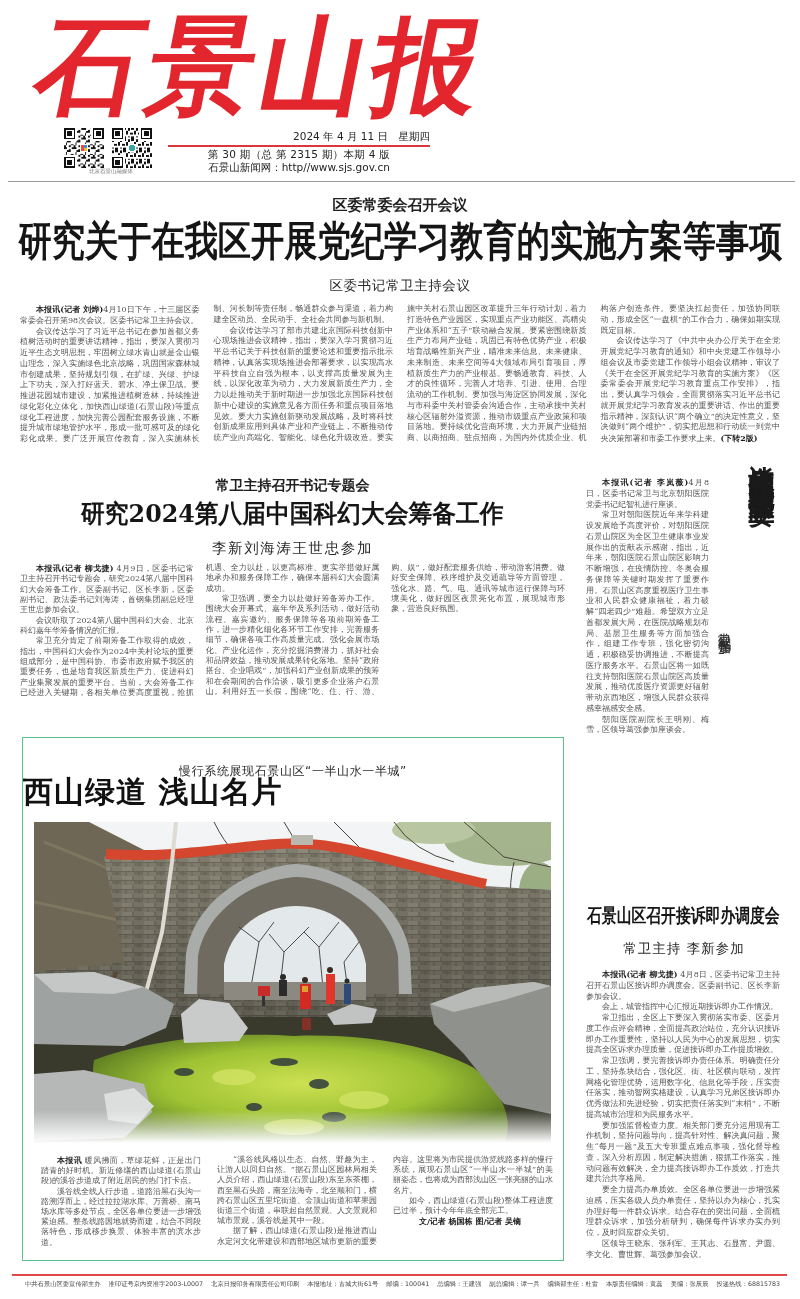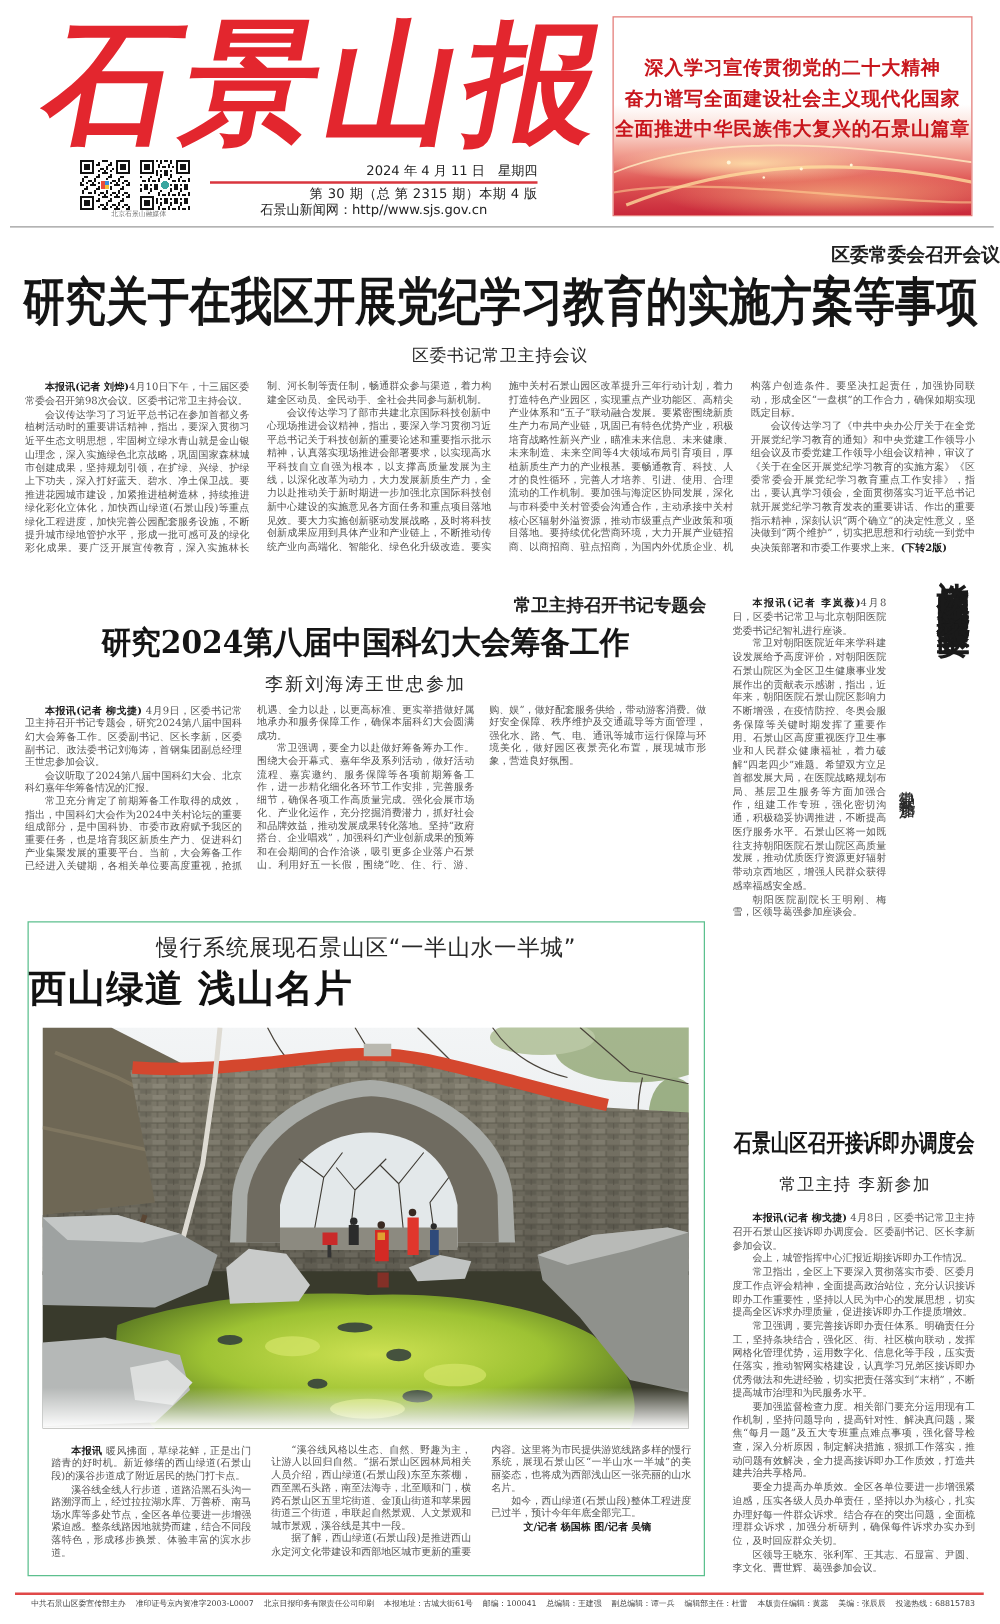--- a/index.html
+++ b/index.html
@@ -6,33 +6,33 @@
 html,body{width:800px;height:1299px;background:#fff;overflow:hidden}
 .page{position:relative;width:800px;height:1299px;background:#fff;font-family:"DejaVu Serif",serif;color:#333;overflow:hidden}
 .abs{position:absolute}
 
 .logo{left:26px;top:4px;font-size:106px;line-height:124px;color:#e3262e;font-weight:900;letter-spacing:6px;white-space:nowrap;transform:skewX(-11deg);transform-origin:left bottom;font-family:"DejaVu Serif",serif}
 .qr{width:40px;height:40px;top:128px}
 .qr1{left:64px}.qr2{left:112px}
 .qr-caption{left:66px;top:168px;width:90px;text-align:center;font-family:"DejaVu Sans",sans-serif;font-size:5.5px;color:#777;white-space:nowrap}
 .mast-date{left:168px;top:130px;width:262px;text-align:right;font-family:"DejaVu Sans",sans-serif;font-size:10.5px;color:#222;white-space:nowrap}
 .mast-rule{left:168px;top:145px;width:262px;height:1.6px;background:#d9363e}
-.mast-issue{left:168px;top:148px;width:262px;text-align:right;font-family:"DejaVu Sans",sans-serif;font-size:10.5px;color:#222;white-space:nowrap;letter-spacing:.3px}
+.mast-issue{left:168px;top:148px;width:262px;text-align:center;font-family:"DejaVu Sans",sans-serif;font-size:10.5px;color:#222;white-space:nowrap;letter-spacing:.3px}
 .mast-web{left:168px;top:161px;width:262px;text-align:center;font-family:"DejaVu Sans",sans-serif;font-size:10.5px;color:#222;white-space:nowrap}
 .banner{left:490px;top:13px;width:288px;height:160px;border:1px solid #e37a76;overflow:hidden;
  background:
   radial-gradient(ellipse 55% 14% at 38% 74%,rgba(255,228,170,.85),rgba(255,228,170,0) 70%),
   radial-gradient(ellipse 70% 18% at 62% 90%,rgba(255,206,140,.6),rgba(255,206,140,0) 70%),
   linear-gradient(to bottom,#fff 0%,#fff 44%,#fbe0d9 56%,#f2a395 68%,#e05a57 82%,#c9283a 100%)}
 .banner svg{position:absolute;left:0;top:0}
 .banner-lines{position:absolute;left:0;top:28px;width:100%}
 .banner-line{height:24.5px;line-height:24.5px;text-align:center;color:#c8161d;font-weight:700;font-size:15.2px;letter-spacing:.6px;white-space:nowrap}
 .top-rule{left:8px;top:181px;width:787px;height:1px;background:#9a9a9a}
 
-.kicker{font-family:Liberation Serif, serif;font-weight:700;color:#1f1f1f;text-align:right;white-space:nowrap}
+.kicker{font-family:Liberation Sans, sans-serif;font-weight:700;color:#1f1f1f;text-align:center;white-space:nowrap}
 .sub{color:#2a2a2a;text-align:center;white-space:nowrap}
 .hrow{text-align:center;white-space:nowrap;color:#151515}
 .hrow span{display:inline-block}
 .body{font-size:8px;line-height:10.75px;color:#545454;text-align:justify;column-fill:auto;overflow:hidden}
 .body p{text-indent:2em}
 .body b{color:#1c1c1c;font-weight:700}
 
 .a1-kicker{left:0;top:196px;width:800px;font-size:15px;line-height:18px}
 .a1-head{left:-100px;top:217px;width:1000px;font-size:41px;line-height:48px;font-weight:600}
 .a1-head span{transform:scaleX(.81)}
@@ -48,21 +48,21 @@
 .a3-body{left:586px;top:477px;width:123px;height:400px}
 .a3-vhead{left:747px;top:480px;writing-mode:vertical-rl;text-orientation:upright;font-size:26px;letter-spacing:-2.2px;line-height:30px;font-weight:600;color:#1a1a1a;white-space:nowrap}
 .a3-vsub{left:716px;top:622px;writing-mode:vertical-rl;text-orientation:upright;font-size:13px;letter-spacing:1.6px;line-height:16px;color:#2a2a2a;white-space:nowrap}
 
 .a4-head{left:587px;top:903px;width:260px;font-size:19px;line-height:24px;font-weight:700;text-align:left}
 .a4-head span{transform:scaleX(.78);transform-origin:left center}
 .a4-sub{left:588px;top:940px;width:192px;font-size:13.5px;line-height:16px;letter-spacing:1px}
 .a4-body{left:586px;top:969px;width:194px;height:296px}
 
 .feature{left:22px;top:737px;width:542px;height:524px;border:1.5px solid #5cc08e}
-.f-kicker{left:0;top:13px;width:100%;font-family:"DejaVu Sans",sans-serif;font-size:18px;line-height:15px;letter-spacing:.6px;color:#2a2a2a;text-align:center;white-space:nowrap}
+.f-kicker{left:0;top:26px;width:100%;font-family:"DejaVu Sans",sans-serif;font-size:12px;line-height:15px;letter-spacing:.6px;color:#2a2a2a;text-align:center;white-space:nowrap}
 .f-title{left:0;top:40px;width:100%;font-size:30px;line-height:28px;font-weight:700;color:#111;text-align:left;white-space:pre;letter-spacing:1px}
 .f-photo{left:11px;top:84px;width:517px;height:321px}
 .f-body{left:18px;top:417px;width:512px;height:94px;line-height:10.2px;column-count:3;column-gap:16px}
 .f-body .byline{text-indent:0;text-align:center;font-weight:700;color:#1c1c1c;padding-right:6px}
 
 .foot-rule{left:12px;top:1274px;width:775px;height:1.5px;background:#e04848}
 .footer{left:25px;top:1279px;width:755px;display:flex;justify-content:space-between;font-family:"DejaVu Sans",sans-serif;font-size:6.3px;line-height:9px;color:#444;white-space:nowrap}
 </style>
 </head>
 <body>
@@ -135,36 +135,20 @@
         <circle cx="12.5" cy="12.5" r="2" fill="#3aa6a0"></circle>
     </svg>
   </div>
   <div class="abs qr-caption">北京石景山融媒体</div>
 
   <div class="abs mast-date">2024 年 4 月 11 日　星期四</div>
   <div class="abs mast-rule"></div>
   <div class="abs mast-issue">第 30 期（总 第 2315 期）本期 4 版</div>
   <div class="abs mast-web">石景山新闻网：http//www.sjs.gov.cn</div>
 
-  <div class="abs banner">
-    <svg viewBox="0 0 288 160" width="288" height="160">
-      <path d="M0 124 C60 100 140 94 288 116" stroke="rgba(255,238,195,0.8)" stroke-width="1.4" fill="none"></path>
-      <path d="M10 150 C90 118 180 110 288 132" stroke="rgba(255,226,160,0.75)" stroke-width="2.6" fill="none"></path>
-      <path d="M0 140 C80 126 200 148 288 148" stroke="rgba(255,214,150,0.55)" stroke-width="1.8" fill="none"></path>
-      <circle cx="92" cy="116" r="1.6" fill="#fff6d8"></circle>
-        <circle cx="150" cy="121" r="1.3" fill="#fff6d8"></circle>
-        <circle cx="120" cy="128" r="1" fill="#fff6d8"></circle>
-        <circle cx="190" cy="118" r="1.2" fill="#fff6d8"></circle>
-    </svg>
-    <div class="banner-lines">
-      <div class="banner-line">深入学习宣传贯彻党的二十大精神</div>
-      <div class="banner-line">奋力谱写全面建设社会主义现代化国家</div>
-      <div class="banner-line">全面推进中华民族伟大复兴的石景山篇章</div>
-    </div>
-  </div>
 
   <div class="abs top-rule"></div>
 
   <div class="abs kicker a1-kicker">区委常委会召开会议</div>
   <div class="abs hrow a1-head">
     <span>研究关于在我区开展党纪学习教育的实施方案等事项</span>
   </div>
   <div class="abs sub a1-sub">区委书记常卫主持会议</div>
   <div class="abs body a1-body">
     <p><b>本报讯(记者 刘烨)</b><span>4月10日下午，十三届区委常委会召开第98次会议。区委书记常卫主持会议。</span></p>

